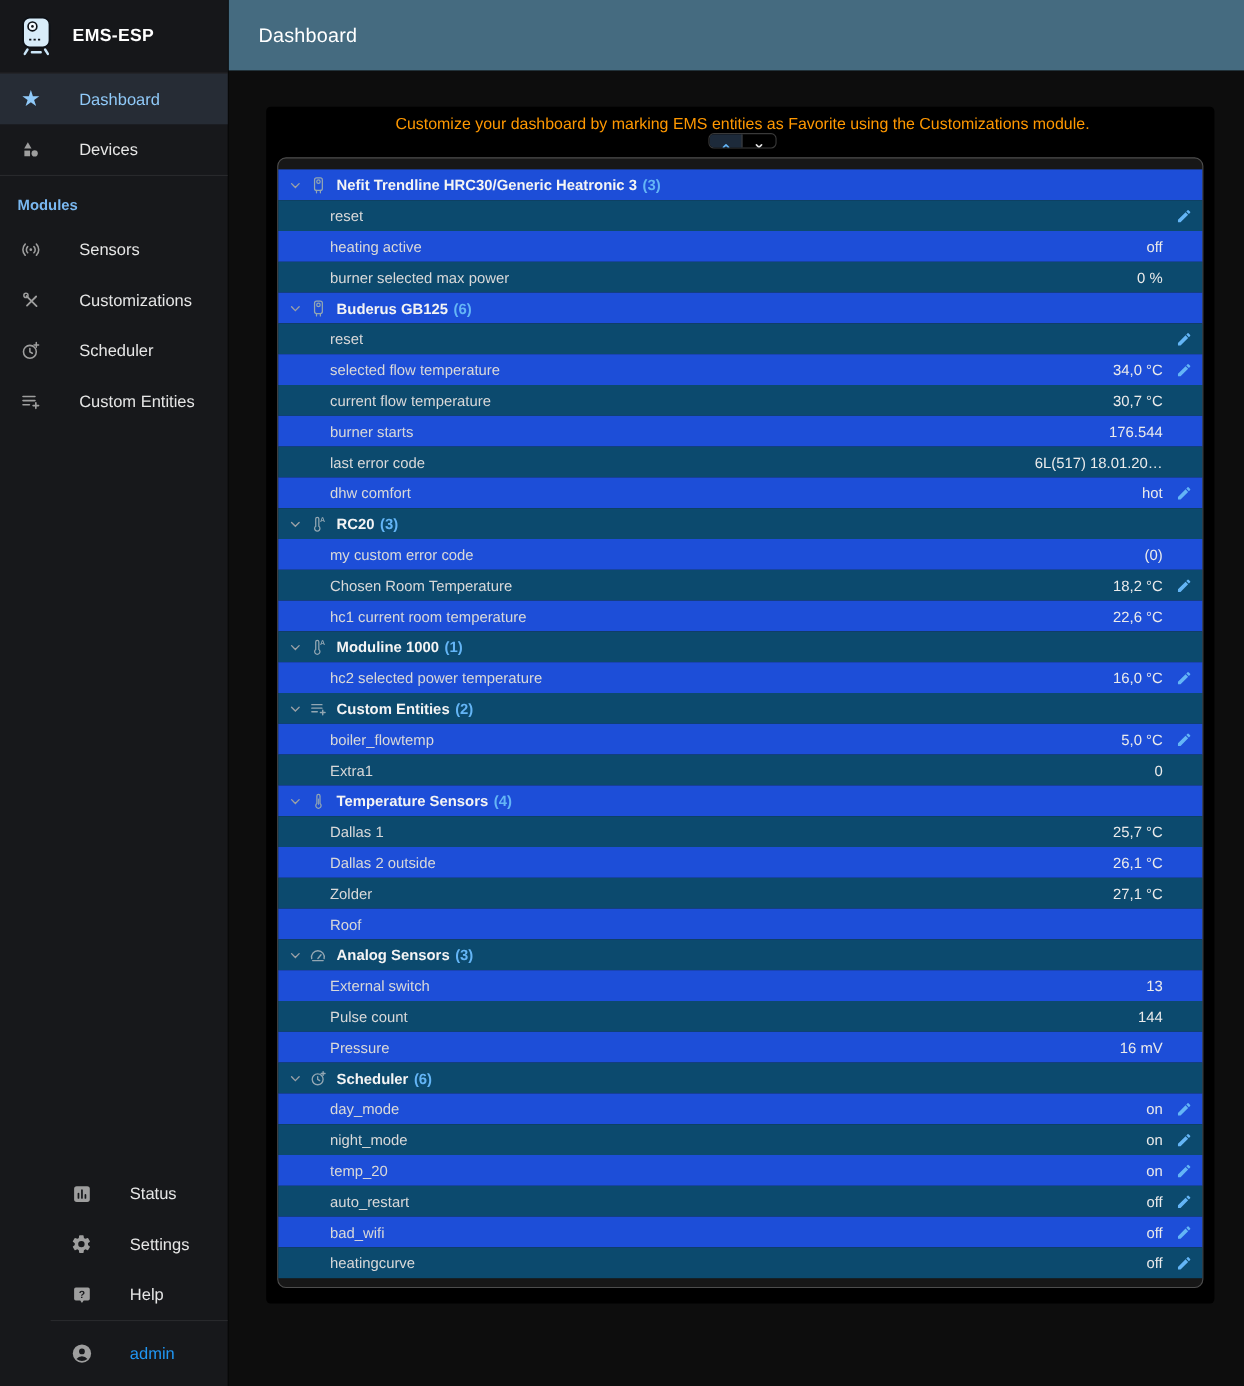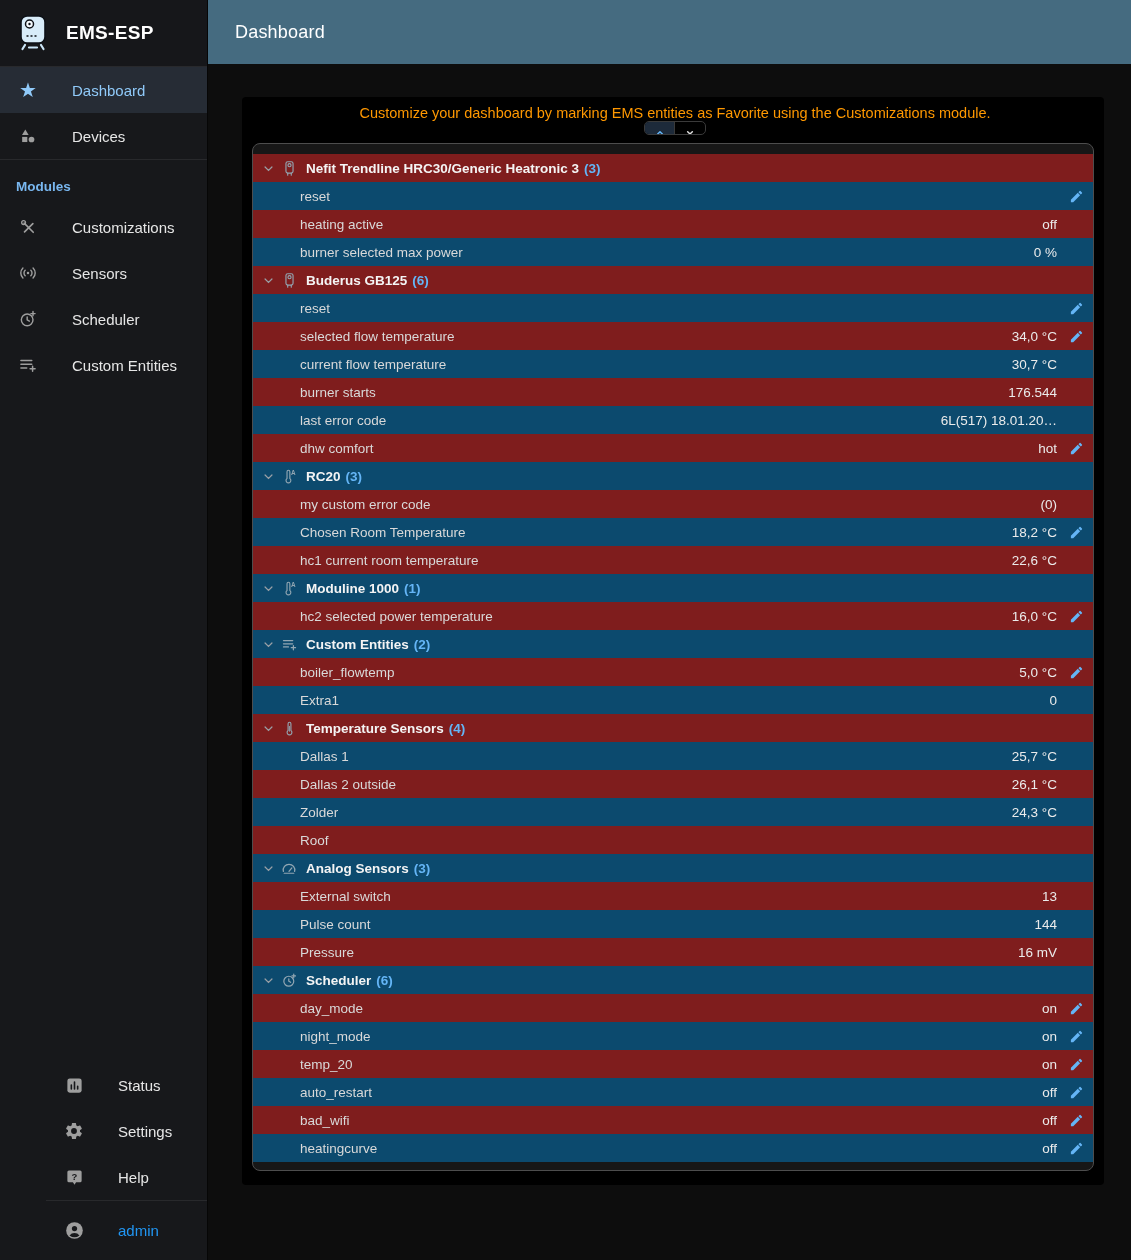--- a/index.html
+++ b/index.html
@@ -15,21 +15,21 @@
   .sidebar {
     flex:0 0 208px; width:208px; background:#17181b;
     display:flex; flex-direction:column;
     border-right:1px solid #060606;
   }
   .brand {
     height:67px; display:flex; align-items:center;
     padding:0 16px; gap:16px;
     border-bottom:1px solid #28292c; background:#16171a;
   }
-  .brand-title { color:#ffffff; font-size:19px; font-weight:700; letter-spacing:.3px; }
+  .brand-title { color:#ffffff; font-size:16px; font-weight:700; letter-spacing:.3px; }
   .nav-item {
     height:46px; display:flex; align-items:center; padding:0 16px; cursor:pointer;
   }
   .nav-icon { width:24px; display:flex; justify-content:center; align-items:center; color:#9e9e9e; margin-right:32px; flex:0 0 24px; }
   .nav-label { font-size:15px; color:#e6e6e6; }
   .nav-item.active { background:#262c35; }
   .nav-item.active .nav-label, .nav-item.active .nav-icon { color:#90caf9; }
   .modules { border-top:1px solid #28292c; }
   .section-label { color:#79b7f0; font-size:13.5px; font-weight:700; padding:19px 16px 10px 16px; }
   .sidebar-footer { margin-top:auto;padding-left:46px; }
@@ -59,21 +59,21 @@
   
   .panel {
     margin:0 10px; background:#171717;
     border:1px solid #4d4d4d; border-radius:8px;
     padding:10px 0 8px 0;
   }
   .row {
     height:28px; display:flex; align-items:center;
     padding:0 6px 0 4px; font-size:13.5px;
   }
-  .row.r0 { background:#7f1d1d; }
+  .row.r0 { background:#1d4ed8; }
   .row.r1 { background:#0c4a6e; }
   .expander { width:22px; flex:0 0 22px; display:flex; justify-content:center; align-items:center; color:#9aa0a6; cursor:pointer; }
   .gicon { width:20px; flex:0 0 20px; display:flex; justify-content:center; align-items:center; color:#93a7b3; margin-right:7px; }
   .gname { color:#f4f4f4; font-weight:700; }
   .gcount { color:#64b5f6; font-weight:700; margin-left:5px; }
   .item-label { margin-left:43px; color:#d9d9d9; }
   .spacer { flex:1; }
   .value { color:#ebebeb; text-align:center; }
   .pencil-cell { width:30px; flex:0 0 30px; display:flex; justify-content:flex-end; align-items:center; padding-right:3px; color:#64b5f6; cursor:pointer; }
   svg { display:block; }
@@ -108,35 +108,35 @@
             <circle cx="15.8" cy="15.8" r="3.6"></circle>
         </svg>
       </span>
       <span class="nav-label">Devices</span>
     </div>
 
     <div class="modules">
       <div class="section-label">Modules</div>
       <div class="nav-item">
         <span class="nav-icon">
+          <svg width="20" height="20" viewBox="0 0 24 24" fill="none" stroke="currentColor" stroke-width="1.7" stroke-linecap="round">
+            <circle cx="12" cy="12" r="1.5" fill="currentColor" stroke="none"></circle>
+            <path d="M8.6 8.6a4.8 4.8 0 0 0 0 6.8M15.4 8.6a4.8 4.8 0 0 1 0 6.8M5.9 5.9a8.6 8.6 0 0 0 0 12.2M18.1 5.9a8.6 8.6 0 0 1 0 12.2"></path>
+          </svg>
+        </span>
+        <span class="nav-label">Sensors</span>
+      </div>
+      <div class="nav-item">
+        <span class="nav-icon">
           <svg width="19" height="19" viewBox="0 0 24 24" fill="none" stroke="currentColor" stroke-width="2.1" stroke-linecap="round">
             <path d="M7 17.5L17.5 7M6.5 6.5L18 18"></path>
             <circle cx="5.8" cy="5.8" r="2.4" stroke-width="1.7"></circle>
           </svg>
         </span>
         <span class="nav-label">Customizations</span>
-      </div>
-      <div class="nav-item">
-        <span class="nav-icon">
-          <svg width="20" height="20" viewBox="0 0 24 24" fill="none" stroke="currentColor" stroke-width="1.7" stroke-linecap="round">
-            <circle cx="12" cy="12" r="1.5" fill="currentColor" stroke="none"></circle>
-            <path d="M8.6 8.6a4.8 4.8 0 0 0 0 6.8M15.4 8.6a4.8 4.8 0 0 1 0 6.8M5.9 5.9a8.6 8.6 0 0 0 0 12.2M18.1 5.9a8.6 8.6 0 0 1 0 12.2"></path>
-          </svg>
-        </span>
-        <span class="nav-label">Sensors</span>
       </div>
       <div class="nav-item">
         <span class="nav-icon">
           <svg width="20" height="20" viewBox="0 0 24 24" fill="none" stroke="currentColor" stroke-width="1.7" stroke-linecap="round">
             <circle cx="11" cy="13" r="7"></circle>
               <path d="M11 9.5V13l2.6 1.6"></path>
               <path d="M18 3v5M15.5 5.5h5"></path>
           </svg>
         </span>
         <span class="nav-label">Scheduler</span>
@@ -451,21 +451,21 @@
             </div>
             <div class="row r0">
               <span class="item-label">Dallas 2 outside</span>
               <span class="spacer"></span>
               <span class="value">26,1 °C</span>
               <span class="pencil-cell"></span>
             </div>
             <div class="row r1">
               <span class="item-label">Zolder</span>
               <span class="spacer"></span>
-              <span class="value">24,3 °C</span>
+              <span class="value">27,1 °C</span>
               <span class="pencil-cell"></span>
             </div>
             <div class="row r0">
               <span class="item-label">Roof</span>
               <span class="spacer"></span>
               <span class="value"></span>
               <span class="pencil-cell"></span>
             </div>
             <div class="row r1">
               <span class="expander">

